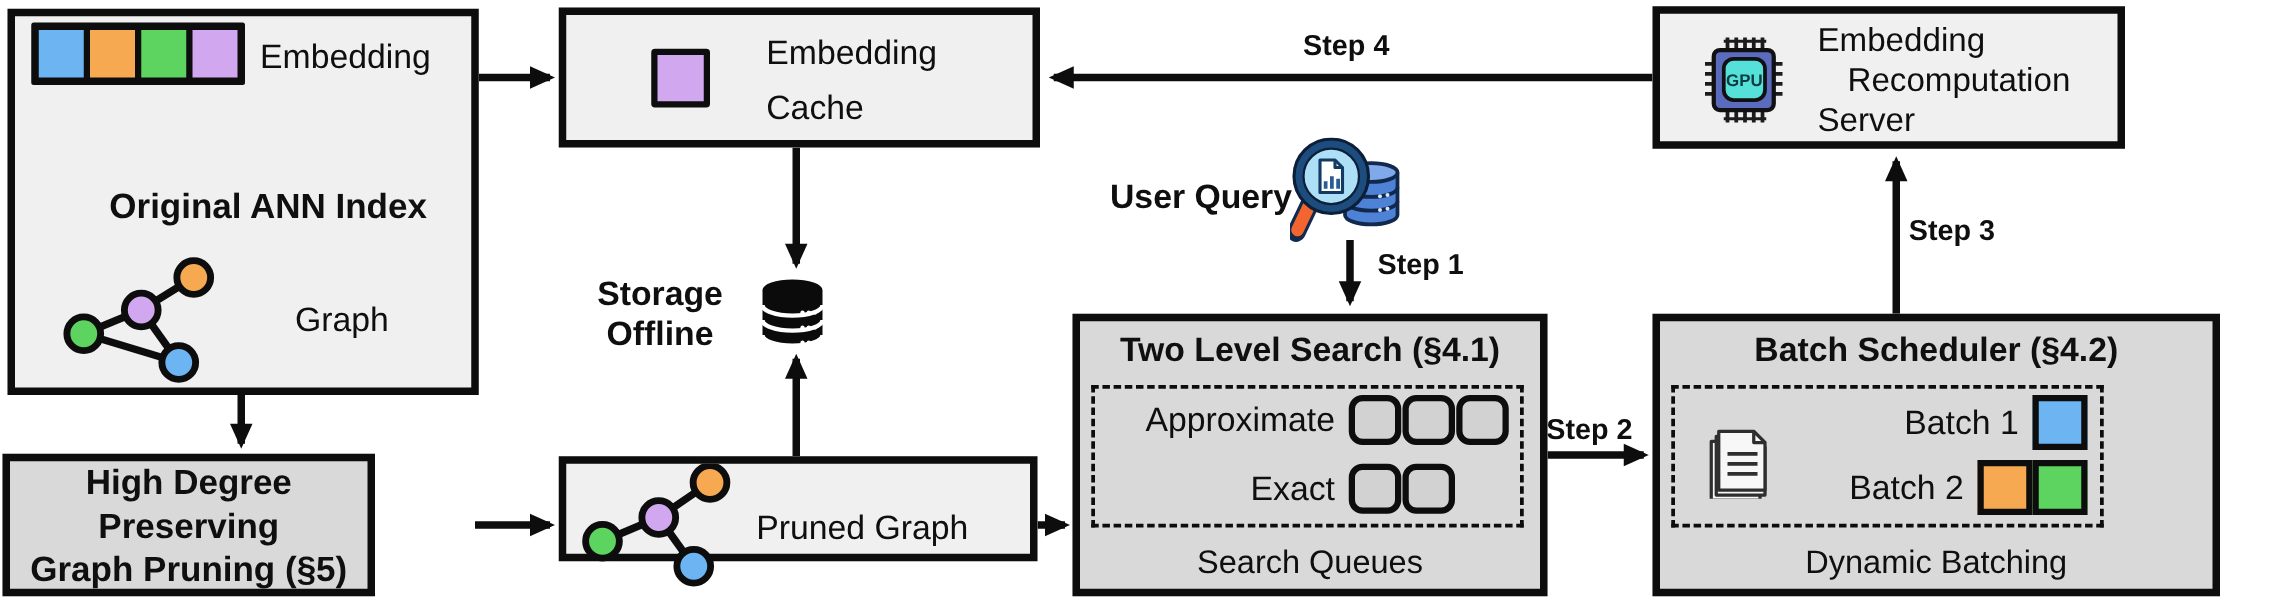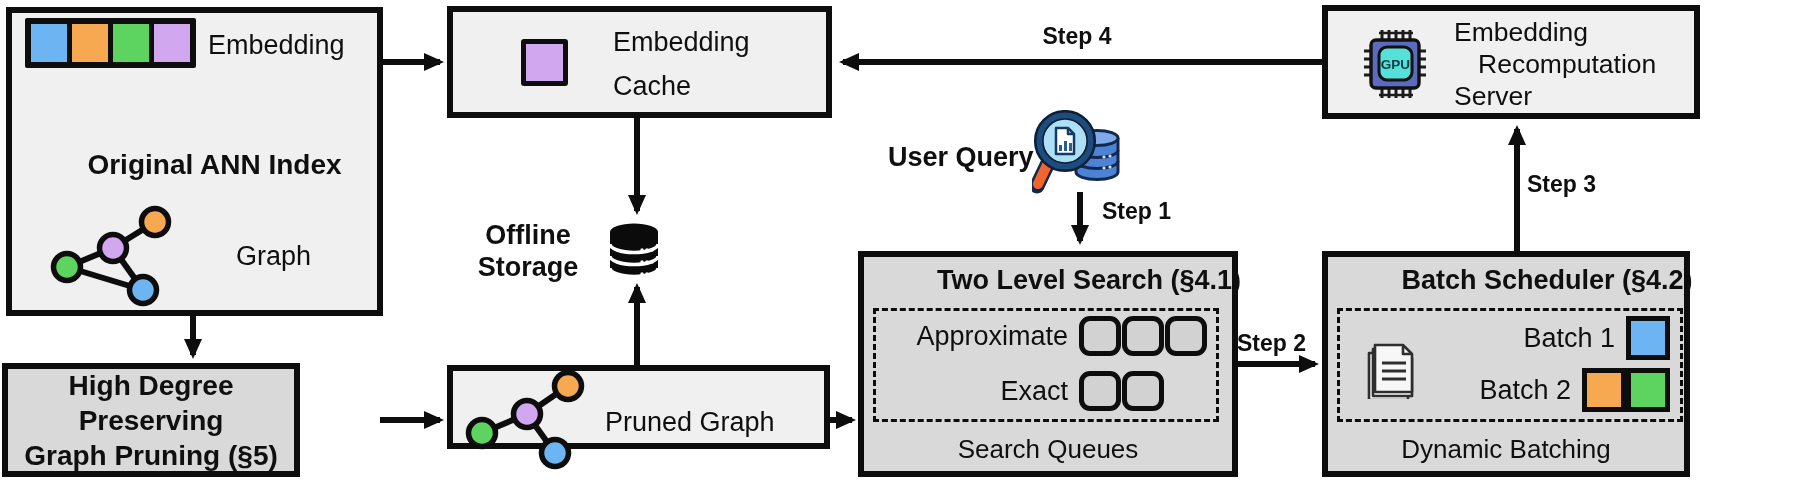--- a/index.html
+++ b/index.html
@@ -24,21 +24,21 @@
   
   .tl-row{position:absolute;left:0;display:flex;align-items:center;width:100%;}
   .tl-row .tl-lab{width:192px;text-align:right;padding-right:11px;font-size:27px;}
   .slots{display:flex;gap:1px;}
   .slot{width:42px;height:40px;box-sizing:border-box;border:5px solid #0d0d0d;border-radius:11px;background:var(--queue-slot-bg);}
   
   .b-row{position:absolute;right:10px;display:flex;align-items:center;gap:11px;}
   .b-cells{display:flex;}
   .sq{width:44px;height:44px;box-sizing:border-box;border:5px solid #0d0d0d;}
   .footer-lbl{position:absolute;left:0;bottom:6px;width:100%;text-align:center;font-size:26px;}
-  .title-lbl{position:absolute;left:0;top:8px;width:100%;text-align:center;font-size:27px;font-weight:700;margin-left:41px;}
+  .title-lbl{position:absolute;left:0;top:8px;width:100%;text-align:center;font-size:27px;font-weight:700;}
   svg{display:block;}
   .icon{position:absolute;}
 </style>
 </head>
 <body>
 
 <div id="canvas">
 
   <svg width="1817" height="481" style="position:absolute;left:0;top:0;pointer-events:none;" viewBox="0 0 1817 481">
     <defs>
@@ -98,22 +98,22 @@
 
   <div class="box light" style="left:447px;top:6px;width:385px;height:112px;">
     <div class="cache-cell-wrap" style="position:absolute;left:68px;top:27px;">
         <div class="sq-lg" style="background: var(--purple);"></div>
       </div>
     <div class="lbl" style="left:160px;top:15px;line-height:31px;">Embedding</div>
     <div class="lbl" style="left:160px;top:47px;line-height:31px;margin-top:12px;">Cache</div>
   </div>
 
   <div style="position:absolute;left:462px;top:219px;width:132px;text-align:center;font-weight:700;font-size:27px;line-height:32px;">
+    <div>Storage</div>
     <div>Offline</div>
-    <div>Storage</div>
   </div>
   <svg class="icon" style="left:608px;top:222px;" width="52" height="56" viewBox="0 0 52 56">
     <path d="M2,10 a24,8.5 0 0 1 48,0 v36 a24,8.5 0 0 1 -48,0 z" fill="#0b0b0b"></path>
     <path d="M2,22 a24,8.5 0 0 0 48,0" fill="none" stroke="#ffffff" stroke-width="3.5"></path>
     <path d="M2,34 a24,8.5 0 0 0 48,0" fill="none" stroke="#ffffff" stroke-width="3.5"></path>
     <path d="M2,46 a24,8.5 0 0 0 48,0" fill="none" stroke="#ffffff" stroke-width="3.5"></path>
     <g fill="#ffffff">
       <circle cx="34" cy="28" r="1.7"></circle>
         <circle cx="39" cy="28" r="1.7"></circle>
         <circle cx="44" cy="28" r="1.7"></circle>
@@ -188,21 +188,21 @@
         <div class="tl-lab">Exact</div>
         <div class="slots">
             <div class="slot"></div>
             <div class="slot"></div>
           </div>
       </div>
     </div>
     <div class="footer-lbl">Search Queues</div>
   </div>
 
-  <div class="box dark" style="left:1322px;top:251px;width:368px;height:226px;">
+  <div class="box dark" style="left:1322px;top:251px;width:454px;height:226px;">
     <div class="title-lbl">Batch Scheduler (§4.2)</div>
     <div class="dashed" style="left:9px;top:51px;width:346px;height:114px;">
       <svg class="icon" style="left:26px;top:24px;" width="56" height="64" viewBox="0 0 56 64">
         <g fill="#f7f7f7" stroke="#2e2e2e" stroke-width="2.6" stroke-linejoin="round">
           <path d="M5,14 h30 l9,9 v38 h-39 z" transform="translate(-2,4)"></path>
           <path d="M5,14 h30 l9,9 v38 h-39 z" transform="translate(2,0)"></path>
           <path d="M9,10 h28 l9,9 v38 h-37 z"></path>
           <path d="M37,10 v9 h9" fill="none"></path>
         </g>
         <g stroke="#2e2e2e" stroke-width="3">

